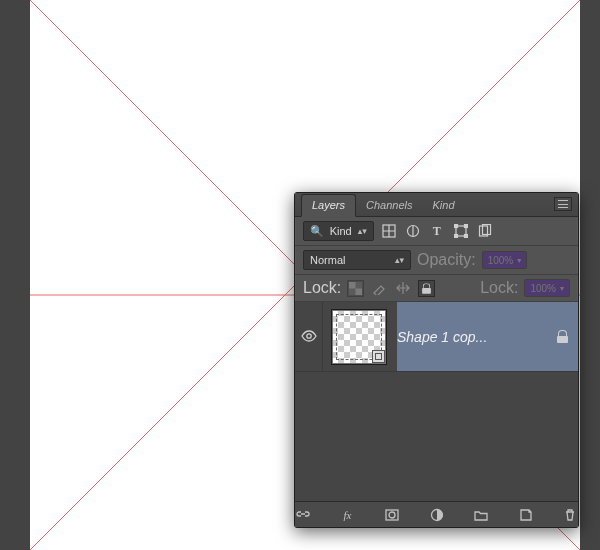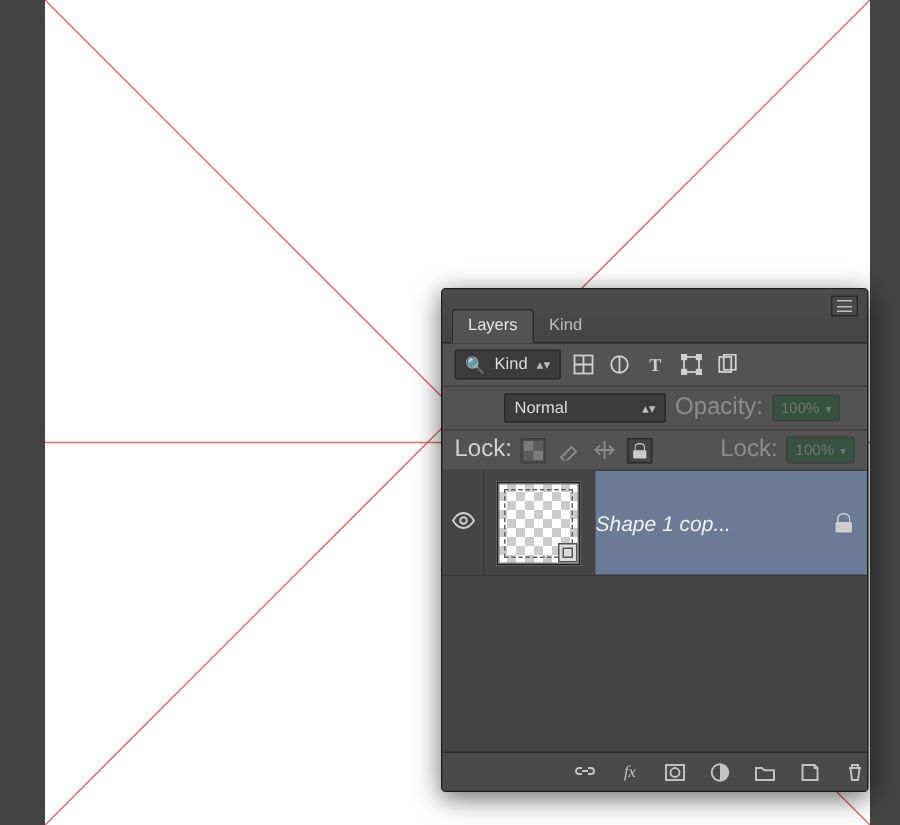--- a/index.html
+++ b/index.html
@@ -25,24 +25,25 @@
     left: 294px; top: 192px;
     width: 285px; height: 336px;
     background: #535353;
     border: 1px solid #1f1f1f;
     border-radius: 3px;
     box-shadow: 0 4px 18px rgba(0,0,0,.6), inset 0 0 0 1px rgba(255,255,255,.04);
     display: flex; flex-direction: column;
   }
   .tabs {
     display:flex; align-items:flex-end;
-    height: 36px; padding-left:6px;
+    height: 24px; padding-left:6px;
     background: linear-gradient(#4b4b4b,#444);
     border-bottom: 1px solid #2b2b2b;
     position: relative;
+    font-style: italic;
   }
   .tab {
     padding: 4px 10px 5px;
     color: #bdbdbd;
     font-size: 11px;
     cursor: default;
     border-top-left-radius: 3px; border-top-right-radius:3px;
   }
   .tab.active {
     background:#535353;
@@ -81,21 +82,21 @@
   .icon-btn {
     width:18px;height:18px;
     display:inline-flex;align-items:center;justify-content:center;
     color:#cfcfcf;font-size:12px;
     border-radius:2px;
   }
   .icon-btn svg{width:14px;height:14px;fill:none;stroke:#cfcfcf;stroke-width:1.2;}
   .label{color:#cfcfcf;font-size:16px;}
   .disabled{opacity:.45;}
   .pct {
-    background:#14532d;border:1px solid #2a2a2a;
+    background:#4c1d95;border:1px solid #2a2a2a;
     color:#9a9a9a;
     padding:1px 5px;height:18px;
     display:flex;align-items:center;gap:4px;
     border-radius:2px;font-size:10px;
   }
   .pct .chev{font-size:8px;}
   .lock-row .pad{flex:1;}
   .lock-box{width:17px;height:17px;border:1px solid #2a2a2a;background:#444;display:inline-flex;align-items:center;justify-content:center;}
 
   .layer-list{flex:1;overflow:auto;background:#454545;}
@@ -128,39 +129,40 @@
   .thumb .smart:before{content:"";position:absolute;inset:2px;border:1px solid #555;}
   .layer.selected .layer-body{background:#6b7a95;color:#f0f0f0;}
   .layer-body{flex:1;height:100%;display:flex;align-items:center;justify-content:space-between;padding-right:10px;}
   .layer-name{font-style:italic;font-size:14px;}
   .mini-lock{opacity:.9;width:11px;height:13px;position:relative;}
   .mini-lock:before{content:"";position:absolute;width:7px;height:6px;border:1px solid #d8d8d8;border-bottom:none;border-radius:4px 4px 0 0;left:1px;top:0;}
   .mini-lock:after{content:"";position:absolute;left:0;top:6px;width:11px;height:7px;background:#d8d8d8;border-radius:1px;}
 
   .footer{
     height:26px;background:#4a4a4a;border-top:1px solid #2b2b2b;
-    display:flex;align-items:center;justify-content:flex-end;gap:14px;
+    display:flex;align-items:center;justify-content:space-between;gap:14px;
   }
   .footer .fbtn{width:16px;height:16px;display:flex;align-items:center;justify-content:center;opacity:.9;}
   .footer .fbtn svg{width:14px;height:14px;fill:none;stroke:#cfcfcf;stroke-width:1.3;}
 </style>
 </head>
 <body>
 
 <div class="canvas">
   <svg viewBox="0 0 550 550" preserveAspectRatio="none">
     <line x1="0" y1="0" x2="550" y2="550" stroke="#e36a6a" stroke-width="1"></line>
     <line x1="550" y1="0" x2="0" y2="550" stroke="#e36a6a" stroke-width="1"></line>
     <line x1="0" y1="295" x2="550" y2="295" stroke="#e36a6a" stroke-width="1"></line>
   </svg>
 </div>
 
 <div class="panel">
   <div class="tabs">
     <div class="tab active">Layers</div>
+    <div class="tab">Channels</div>
     <div class="tab">Kind</div>
     <div class="panel-menu">
         <span></span>
         <span></span>
         <span></span>
       </div>
   </div>
 
   <div class="row">
     <div class="dd">
@@ -192,21 +194,21 @@
       </span>
     <span class="icon-btn">
         <svg viewBox="0 0 14 14">
           <rect x="1.5" y="2" width="8" height="10"></rect>
           <rect x="4.5" y="0.5" width="8" height="10"></rect>
         </svg>
       </span>
   </div>
 
   <div class="row">
-    <div class="dd" style="min-width:108px;margin-left:33px;">
+    <div class="dd" style="min-width:108px;">
       <span>Normal</span>
       <span style="flex:1"></span>
       <span class="chev">▴▾</span>
     </div>
     <span class="label disabled">Opacity:</span>
     <div class="pct disabled">
       <span>100%</span>
       <span class="chev">▾</span>
     </div>
   </div>

